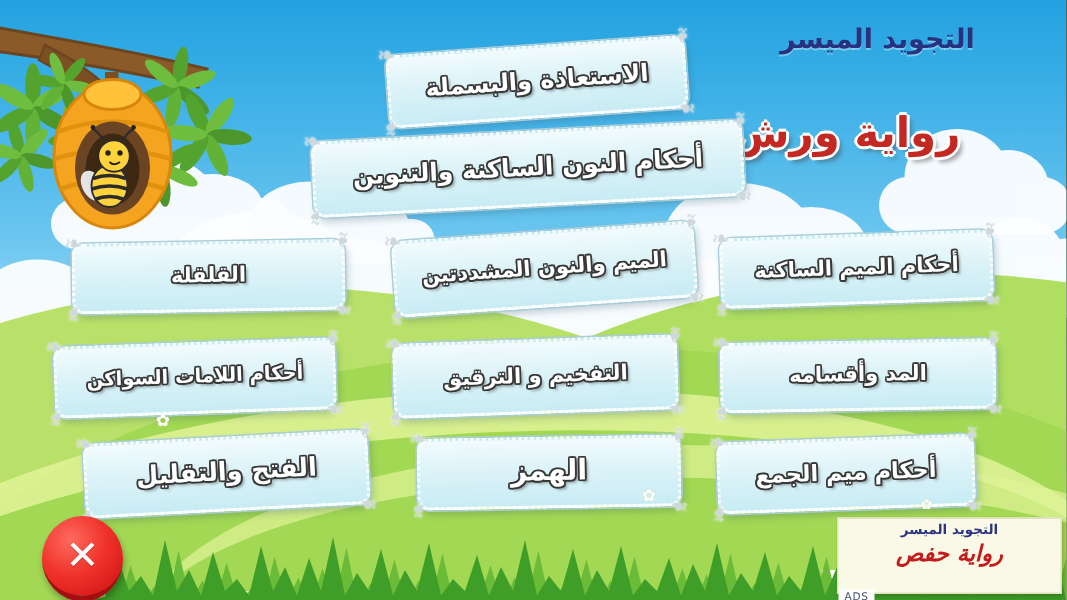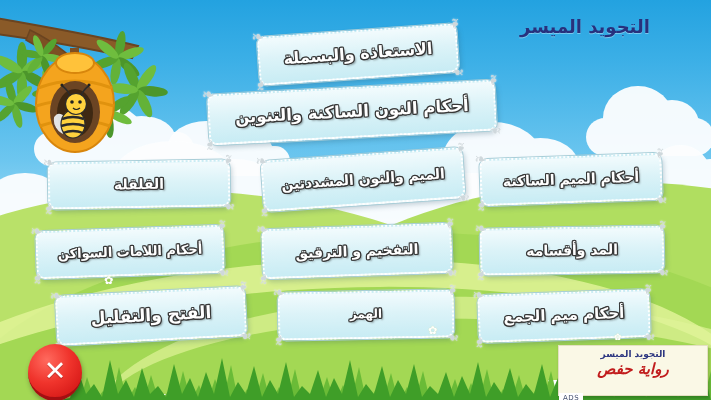--- a/index.html
+++ b/index.html
@@ -65,21 +65,21 @@
   .menu-btn .flourish::after{bottom:-9px;right:-7px;transform:rotate(180deg);}
   .b1{left:258px;top:30px;width:196px;height:45px;transform:rotate(-4deg);} .b1 .lbl{font-size:16px;}
   .b2{left:208px;top:87px;width:284px;height:47px;transform:rotate(-3deg);} .b2 .lbl{font-size:16.5px;}
   .b3{left:48px;top:161px;width:178px;height:43px;transform:rotate(-1deg);} .b3 .lbl{font-size:14px;}
   .b4{left:262px;top:154px;width:198px;height:47px;transform:rotate(-4deg);} .b4 .lbl{font-size:14px;}
   .b5{left:480px;top:156px;width:178px;height:43px;transform:rotate(-2deg);} .b5 .lbl{font-size:14px;}
   .b6{left:36px;top:228px;width:184px;height:44px;transform:rotate(-2deg);} .b6 .lbl{font-size:13px;}
   .b7{left:262px;top:226px;width:186px;height:46px;transform:rotate(-2deg);} .b7 .lbl{font-size:14px;}
   .b8{left:480px;top:227px;width:180px;height:43px;transform:rotate(-1deg);} .b8 .lbl{font-size:14px;}
   .b9{left:56px;top:291px;width:186px;height:46px;transform:rotate(-3deg);} .b9 .lbl{font-size:17px;}
-  .b10{left:278px;top:291px;width:172px;height:44px;transform:rotate(-1deg);} .b10 .lbl{font-size:12px;}
+  .b10{left:278px;top:291px;width:172px;height:44px;transform:rotate(-1deg);} .b10 .lbl{font-size:19px;}
   .b11{left:478px;top:292px;width:168px;height:44px;transform:rotate(-2deg);} .b11 .lbl{font-size:15px;}
   
   .close-btn{
     position:absolute;left:28px;top:344px;width:54px;height:53px;border-radius:50%;
     background:radial-gradient(circle at 35% 30%,#ff6a5e 0%,#f0342c 45%,#dc1f1c 75%,#c01512 100%);
     border-bottom:4px solid #a30f12;box-shadow:1px 3px 5px rgba(0,0,0,.3);
     display:flex;align-items:center;justify-content:center;cursor:pointer;
   }
   .close-btn .x{color:#fff;font-size:27px;font-weight:bold;line-height:1;text-shadow:0 1px 1px rgba(0,0,0,.25);}
   
@@ -162,20 +162,21 @@
       <circle cx="72" cy="102" r="1.8" fill="#222"></circle>
       <circle cx="80" cy="102" r="1.8" fill="#222"></circle>
       <path d="M73,108 Q76,111 80,108" stroke="#222" stroke-width="1.2" fill="none"></path>
       <path d="M70,95 Q66,88 62,86 M81,95 Q85,88 89,86" stroke="#2b2b2b" stroke-width="1.4" fill="none"></path>
       <circle cx="62" cy="85" r="1.6" fill="#222"></circle>
         <circle cx="89" cy="85" r="1.6" fill="#222"></circle>
     </g>
   </svg>
 
   <div class="app-title">التجويد الميسر</div>
+  <div class="edition-title">رواية ورش</div>
 
   <div class="menu-btn b1">
     <i class="flourish"></i>
     <span class="lbl">الاستعاذة والبسملة</span>
   </div>
   <div class="menu-btn b2">
     <i class="flourish"></i>
     <span class="lbl">أحكام النون الساكنة والتنوين</span>
   </div>
   <div class="menu-btn b3">

